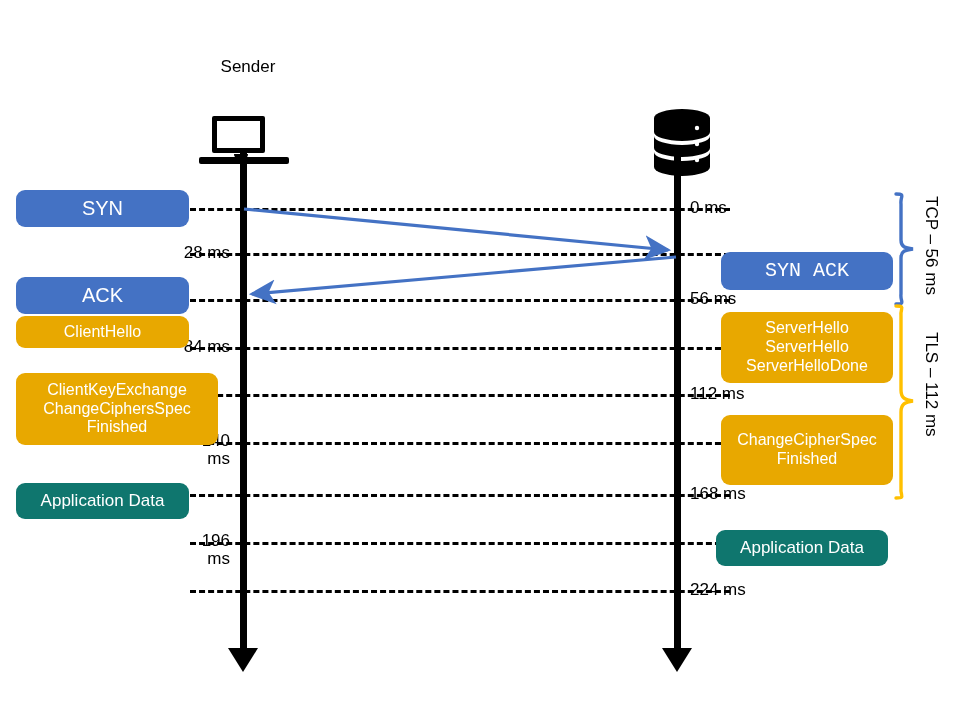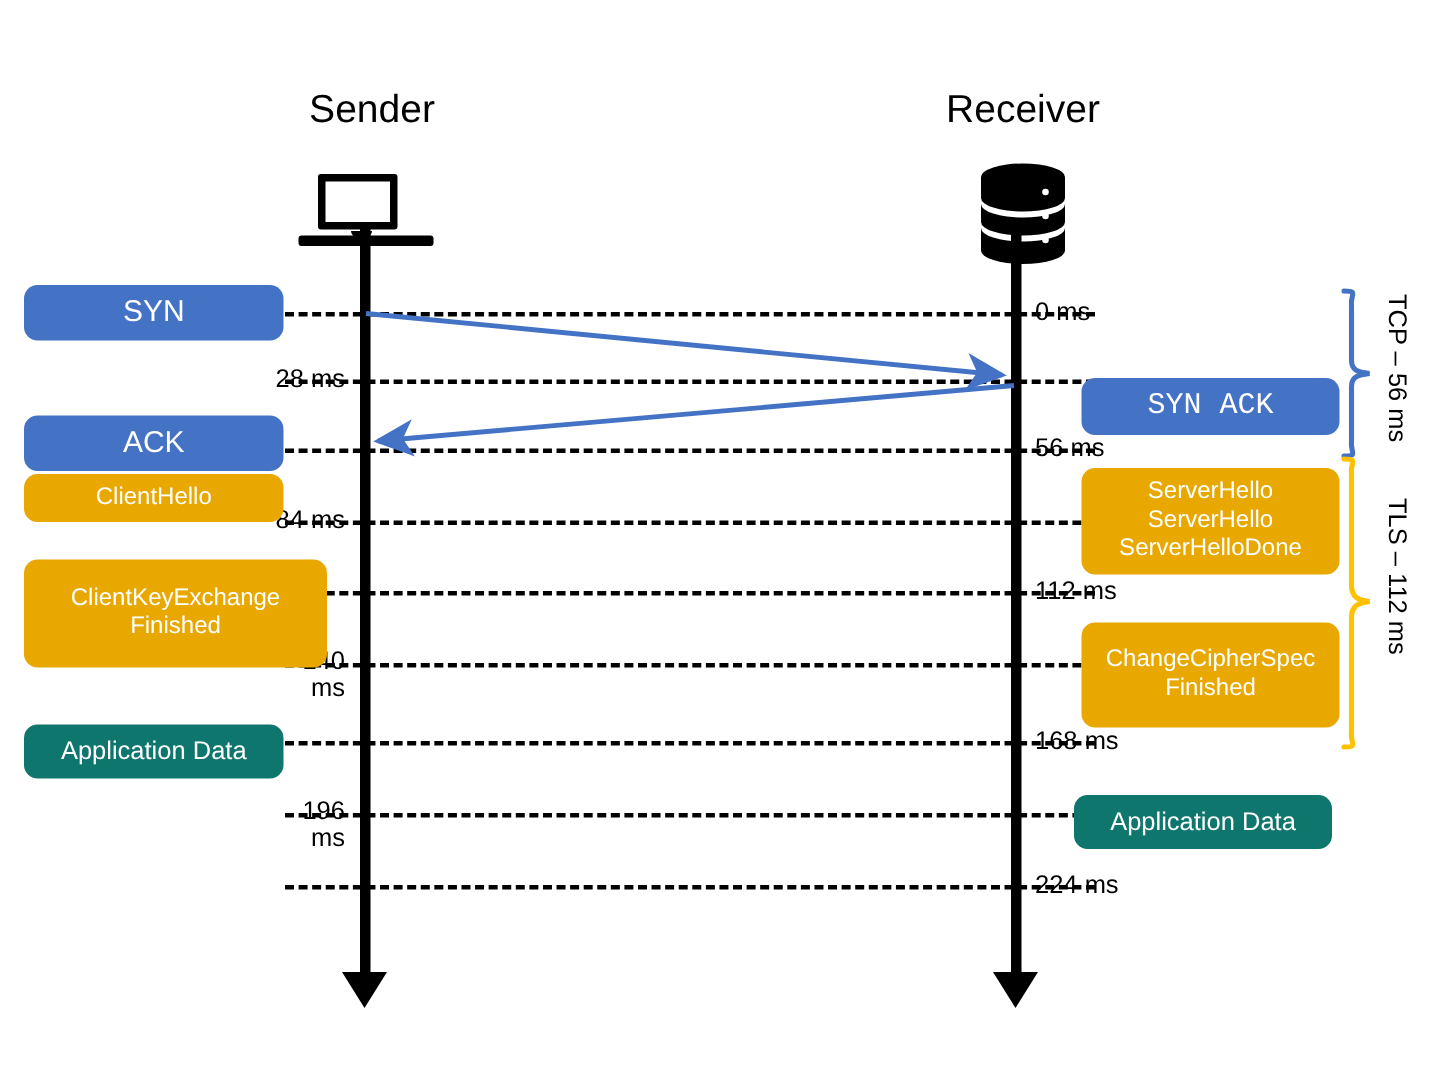--- a/index.html
+++ b/index.html
@@ -5,21 +5,21 @@
   html,body{margin:0;padding:0;}
   body{
     width:960px;height:720px;background:#ffffff;
     font-family:"Liberation Sans", sans-serif;
     overflow:hidden;position:relative;
   }
   #stage{position:absolute;left:0;top:0;width:960px;height:720px;}
 
   
   .actor-label{
-    position:absolute;font-size:26px;color:#000;
+    position:absolute;font-size:17px;color:#000;
     text-align:center;white-space:nowrap;
   }
   #sender-label{left:168px;top:57px;width:160px;}
   #receiver-label{left:602px;top:57px;width:160px;}
 
   
   .icon-wrap{position:absolute;}
   
   #laptop-icon{left:205px;top:116px;width:80px;height:52px;}
   #laptop-icon .screen{
@@ -81,21 +81,20 @@
     position:absolute;font-size:17px;color:#000;white-space:nowrap;
     transform-origin:left top;transform:rotate(90deg);
   }
 </style>
 </head>
 <body>
 
 <div id="stage">
 
   <div class="actor-label" id="sender-label">Sender</div>
-  <div class="actor-label" id="receiver-label">Receiver</div>
 
   <div class="icon-wrap" id="laptop-icon">
     <div class="screen"></div>
     <div class="notch"></div>
     <div class="base"></div>
   </div>
 
   <div class="icon-wrap" id="db-icon">
     <svg width="58" height="68" viewBox="0 0 58 68">
       <ellipse cx="29" cy="10" rx="28" ry="9" fill="#000"></ellipse>
@@ -164,20 +163,21 @@
   <div class="time-label right-side" style="top:580px">224 ms</div>
 
   <div class="msg blue" style="left:16px;top:190px;width:173px;height:37px;">SYN</div>
 
   <div class="msg gold" style="left:16px;top:316px;width:173px;height:32px;">ClientHello</div>
 
   <div class="msg blue" style="left:16px;top:277px;width:173px;height:37px;">ACK</div>
 
   <div class="msg gold" style="left:16px;top:373px;width:202px;height:72px;flex-direction:column;">
     <div>ClientKeyExchange</div>
+    <div>ChangeCiphersSpec</div>
     <div>Finished</div>
   </div>
 
   <div class="msg green" style="left:16px;top:483px;width:173px;height:36px;">Application Data</div>
 
   <div class="msg blue" style="left:721px;top:252px;width:172px;height:38px;font-family:Liberation Mono, monospace;">SYN ACK</div>
 
   <div class="msg gold" style="left:721px;top:312px;width:172px;height:71px;flex-direction:column;text-align:right;">
     <div>ServerHello</div>
     <div>ServerHello</div>

